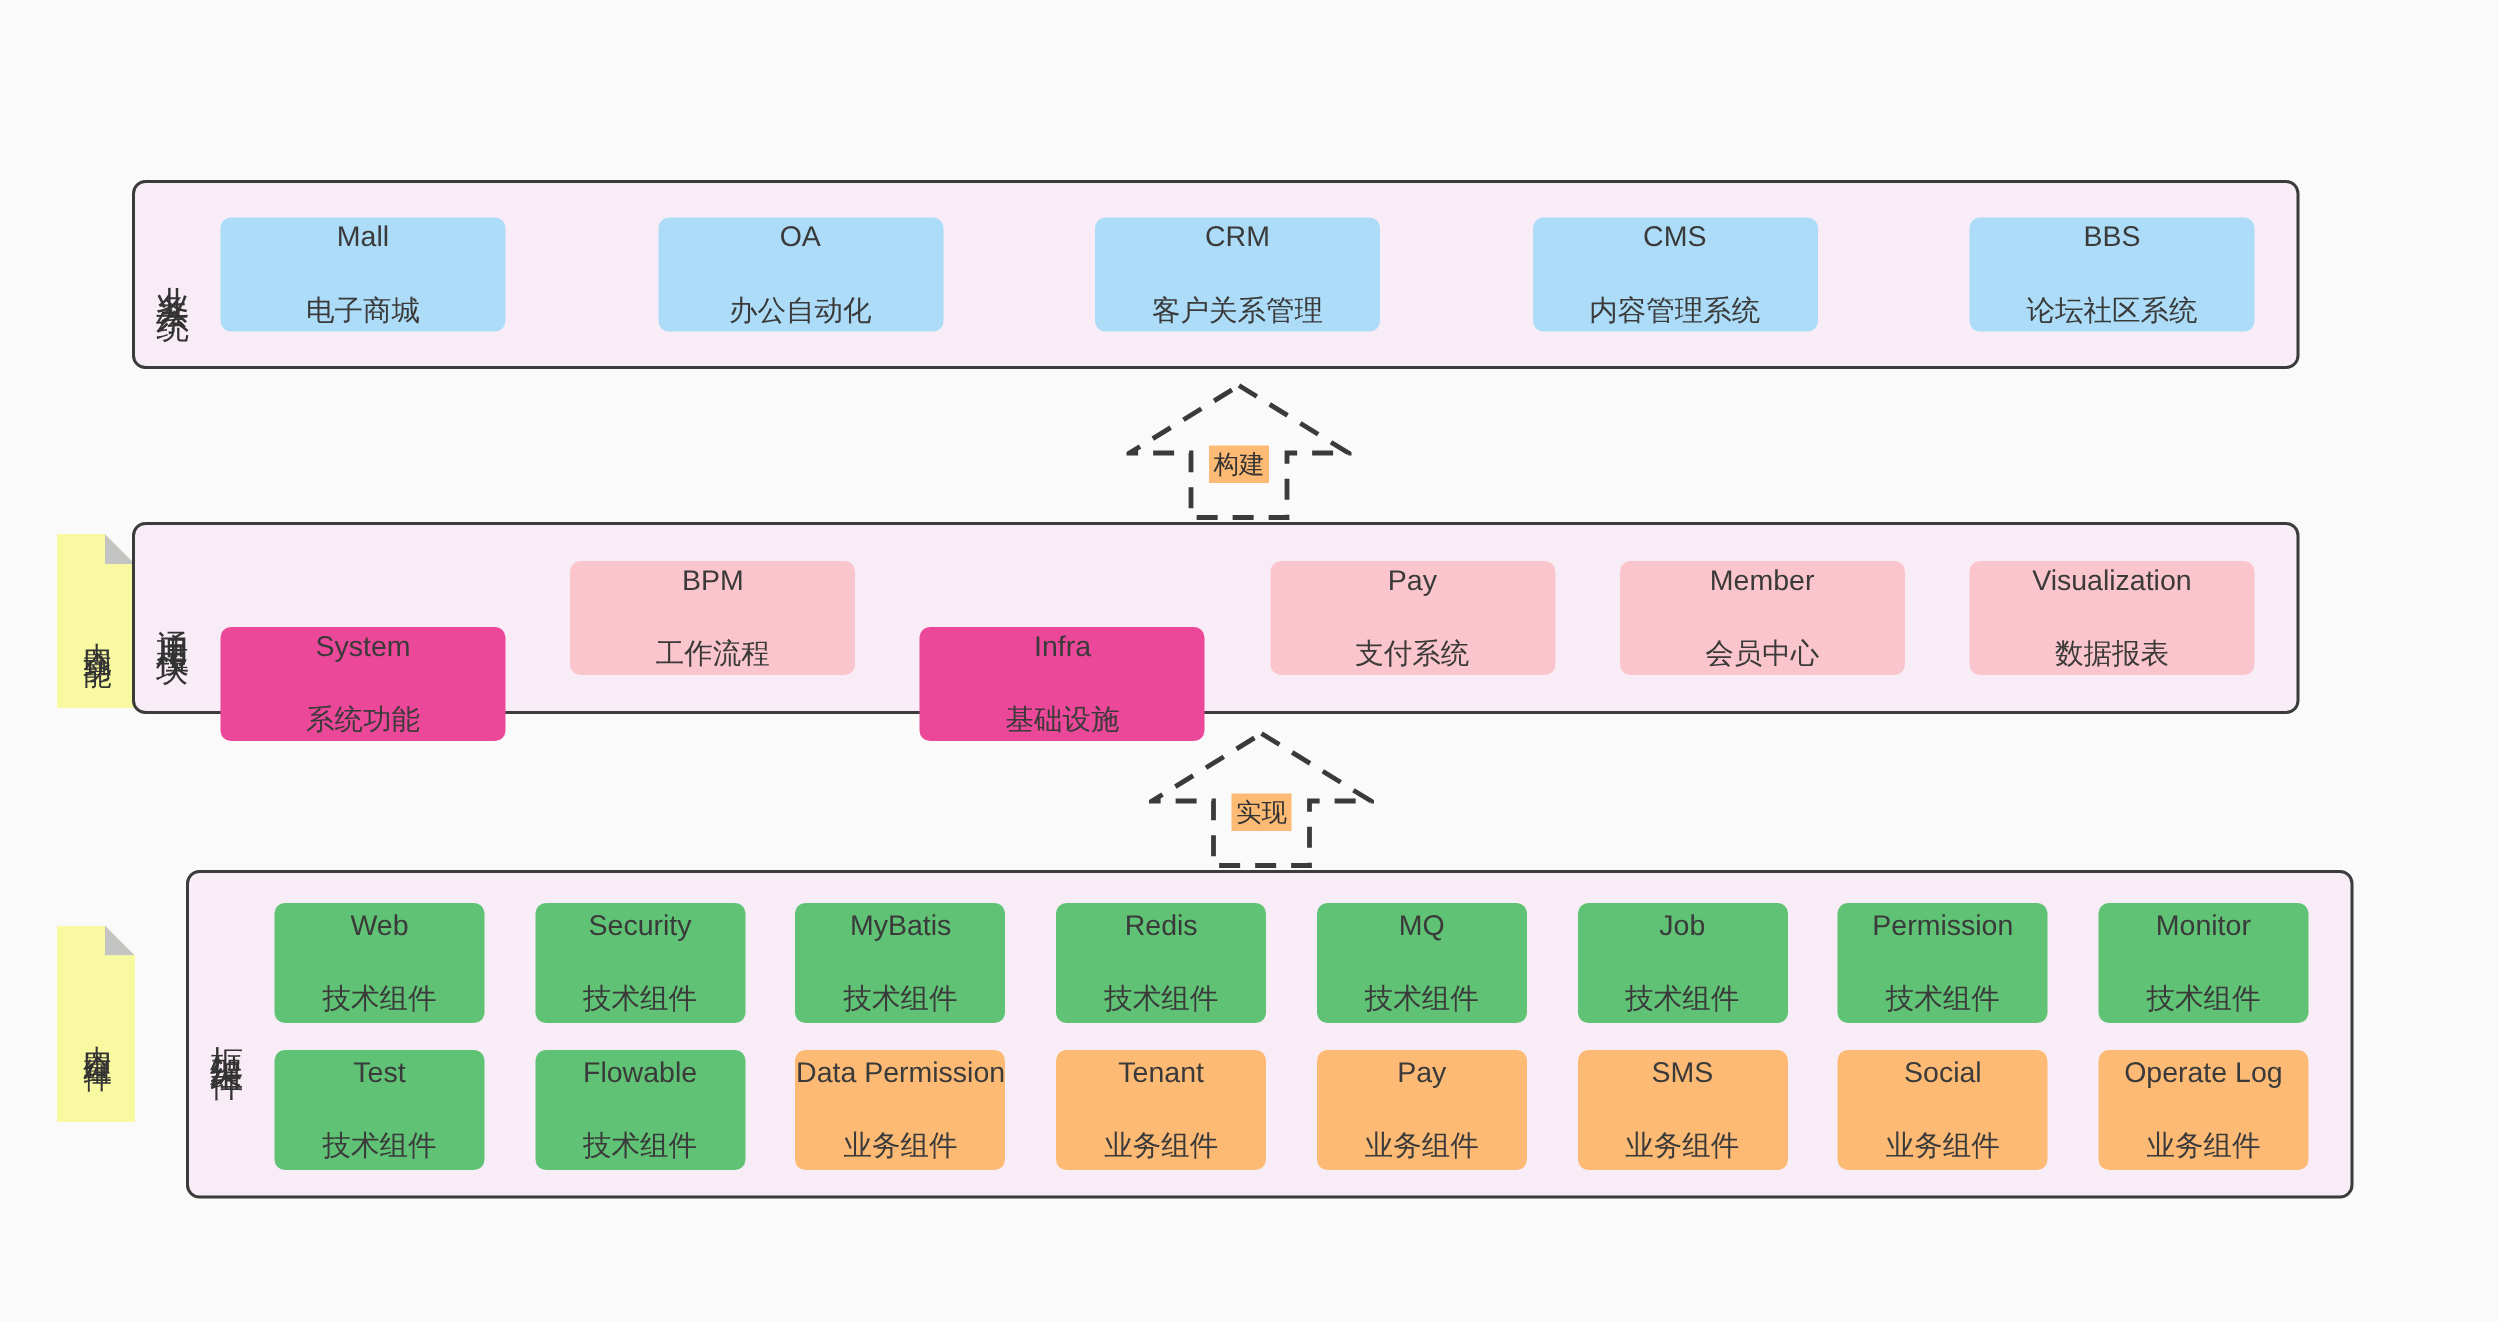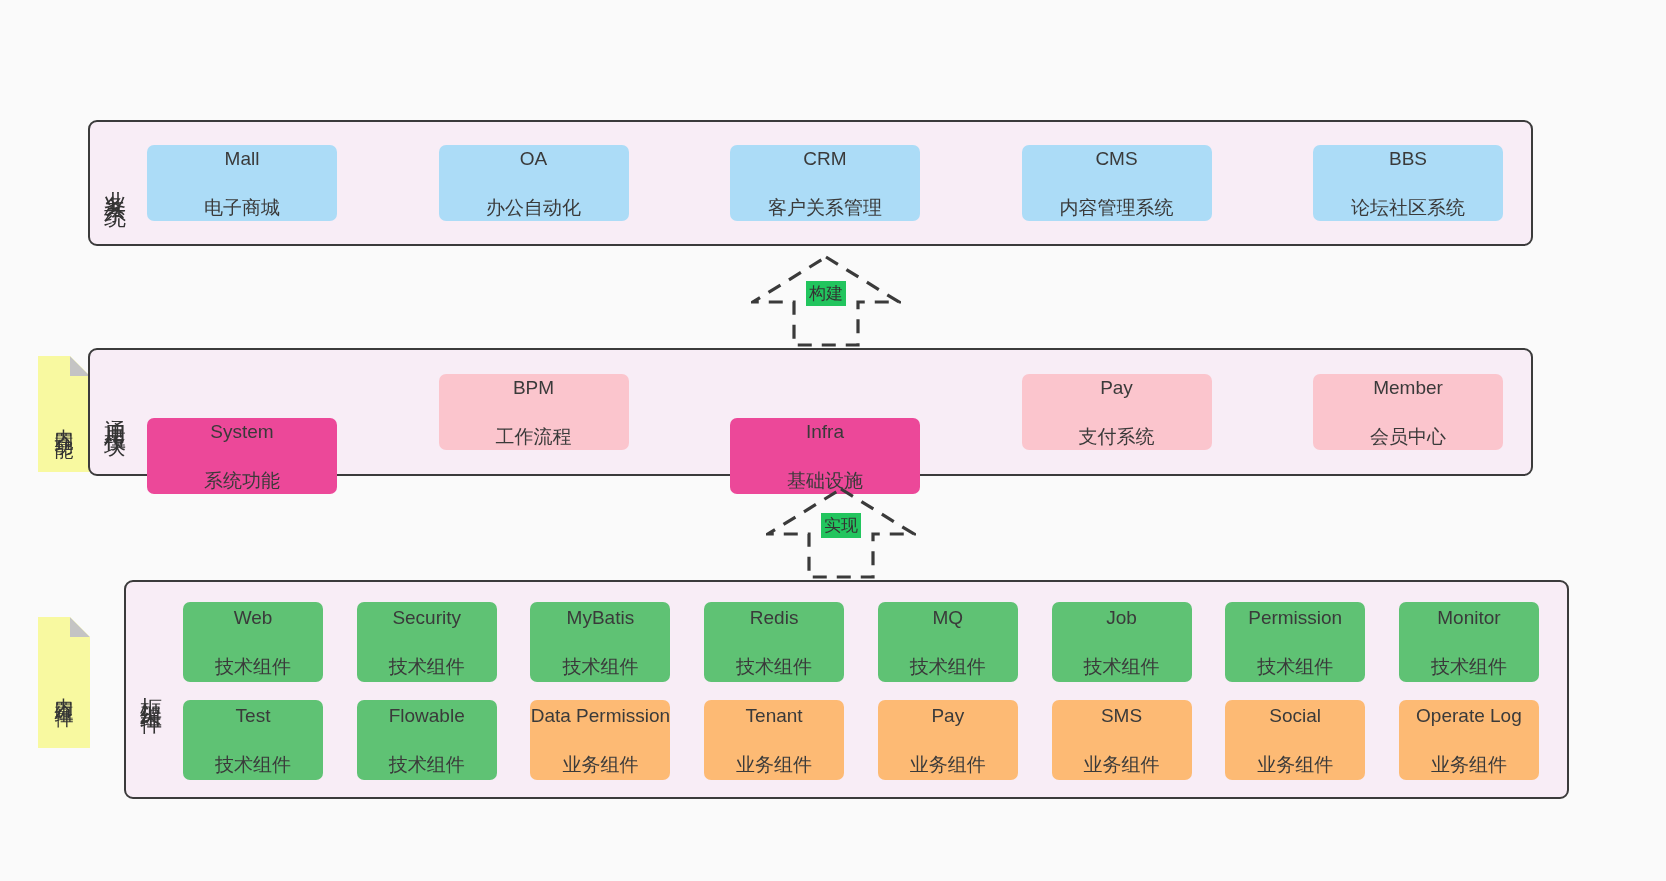--- a/index.html
+++ b/index.html
@@ -114,23 +114,23 @@
     width: 150px;
     height: 92px;
     z-index: 2;
   }
   #arrow-build     { left: 751px; top: 255px; }
   #arrow-implement { left: 766px; top: 487px; }
   .arrow svg { display: block; }
   .arrow-label {
     position: absolute;
     left: 50%;
-    top: 26px;
+    top: 42px;
     transform: translateX(-50%);
-    background: #22c55e;
+    background: #fdba74;
     padding: 1px 3px;
     font-size: 17px;
     color: #333;
     white-space: nowrap;
   }
 </style>
 </head>
 <body>
 
 <div id="canvas">
@@ -184,20 +184,24 @@
           <span class="box-line">基础设施</span>
         </div>
         <div class="box box-pink">
           <span class="box-line">Pay</span>
           <span class="box-line">支付系统</span>
         </div>
         <div class="box box-pink">
           <span class="box-line">Member</span>
           <span class="box-line">会员中心</span>
         </div>
+        <div class="box box-pink">
+          <span class="box-line">Visualization</span>
+          <span class="box-line">数据报表</span>
+        </div>
       </div>
     </div>
 
   <div class="arrow" id="arrow-implement">
     <svg width="150" height="92" viewBox="0 0 150 92">
       <polygon points="75,2 148,47 107,47 107,90 43,90 43,47 2,47" fill="none" stroke="#3a3a3a" stroke-width="3.2" stroke-dasharray="14 10"></polygon>
     </svg>
     <span class="arrow-label">实现</span>
   </div>
 

